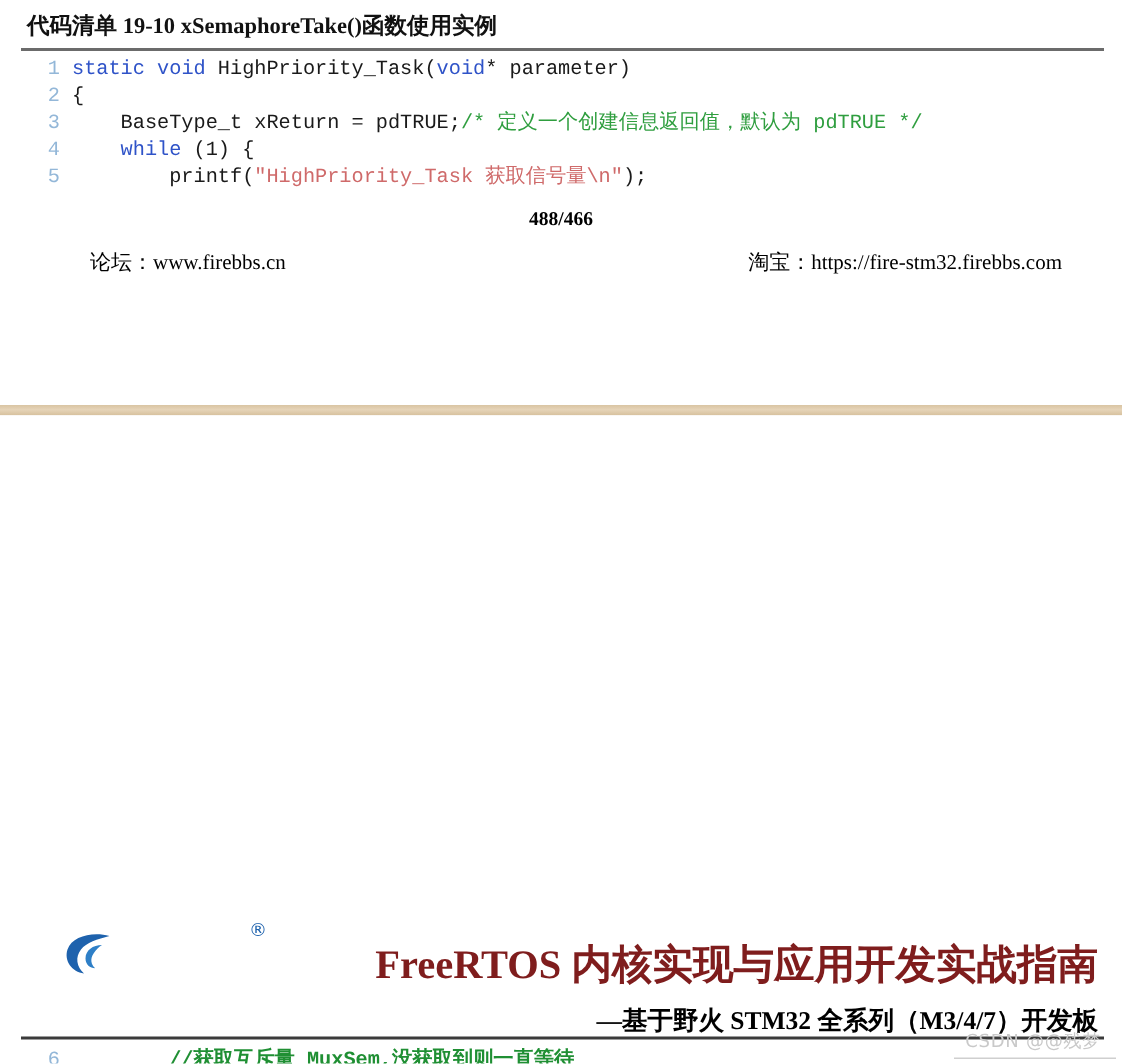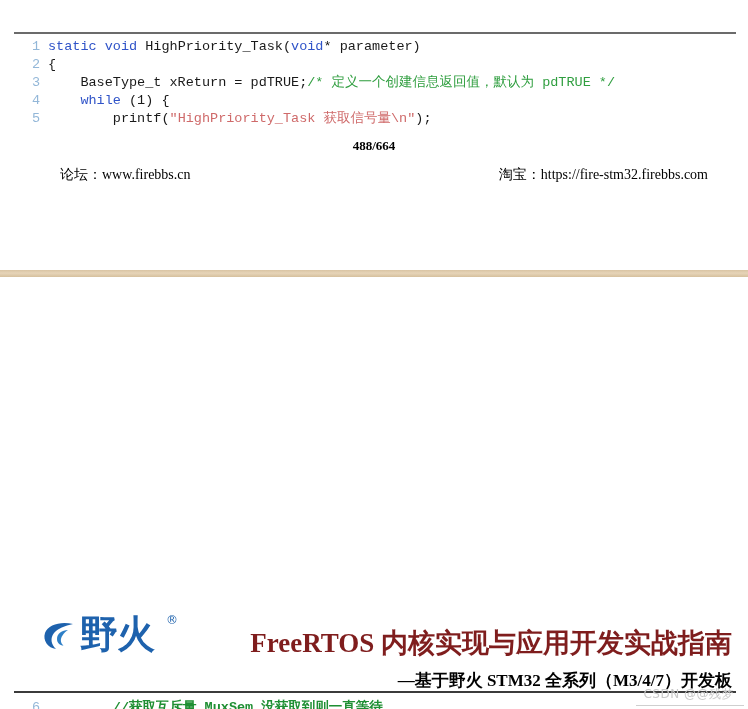--- a/index.html
+++ b/index.html
@@ -228,47 +228,47 @@
     width: 108px;
     height: 0;
     border-top: 1px solid #cfcfcf;
   }
 </style>
 </head>
 <body>
 
 <div class="page-top">
 
+  <div class="listing-title">代码清单 19-10 xSemaphoreTake()函数使用实例</div>
 
   <div class="title-rule"></div>
 
   <div class="code code-top" id="code-top"><span class="code-row"><span class="ln">1</span><span class="codetext"><span class="kw">static</span><span> </span><span class="kw">void</span><span> HighPriority_Task(</span><span class="kw">void</span><span>* parameter)</span></span></span><span class="code-row"><span class="ln">2</span><span class="codetext"><span>{</span></span></span><span class="code-row"><span class="ln">3</span><span class="codetext"><span>    BaseType_t xReturn = pdTRUE;</span><span class="cmt">/* </span><span class="cmt cjk">定义一个创建信息返回值，默认为</span><span class="cmt"> pdTRUE */</span></span></span><span class="code-row"><span class="ln">4</span><span class="codetext"><span>    </span><span class="kw">while</span><span> (1) {</span></span></span><span class="code-row"><span class="ln">5</span><span class="codetext"><span>        printf(</span><span class="str">"HighPriority_Task </span><span class="str cjk">获取信号量</span><span class="str">\n"</span><span>);</span></span></span></div>
 
   <div class="page-num">
-    <span>488</span><span class="slash">/</span><span>664</span>
+    <span>488</span><span class="slash">/</span><span>466</span>
   </div>
 
   <div class="footer-left">论坛：www.firebbs.cn</div>
 
   <div class="footer-right">淘宝：https://fire-stm32.firebbs.com</div>
 </div>
 
 <div class="sep-band"></div>
 <div class="sep-gap"></div>
 
 <div class="page-bottom">
 
   <div class="brand">
     <span class="brand-mark">
       <svg width="34" height="34" viewBox="0 0 34 34" aria-hidden="true">
         <path d="M31 5 C20 2 6 5 3 14 C0.5 21.5 6 29 14 30 C9 25.5 8 19 12 14 C15.5 9.5 23 7 31 5 Z" fill="#1e62ad"></path>
         <path d="M26 11 C20 11 15 14.5 15 20 C15 24 18 26.5 21.5 26.5 C18.5 24 18 20 20.5 16.5 C22 14.2 24 12.2 26 11 Z" fill="#2e7fc7"></path>
       </svg>
     </span>
-    <span class="brand-cn">野火</span>
     <span class="brand-reg">®</span>
   </div>
 
   <div class="book-title">FreeRTOS 内核实现与应用开发实战指南</div>
 
   <div class="book-sub">—基于野火 STM32 全系列（M3/4/7）开发板</div>
 
   <div class="header-rule"></div>
 
   <div class="code code-bottom" id="code-bottom"><span class="code-row"><span class="ln">6</span><span class="codetext"><span>        </span><span class="cmt2 b cjk">//获取互斥量 MuxSem,没获取到则一直等待</span></span></span></div>

